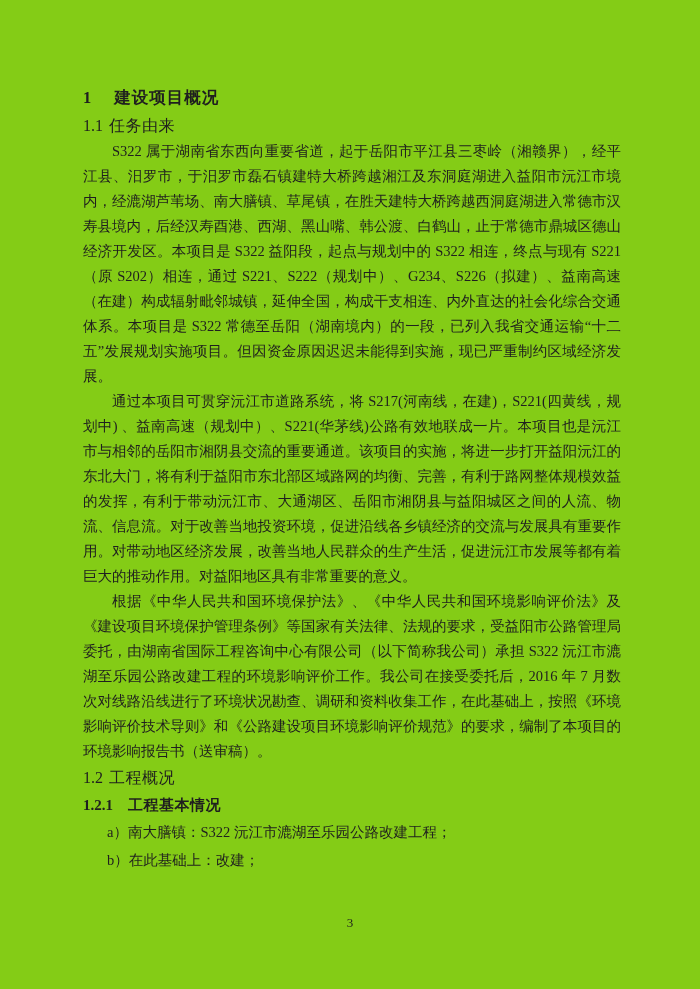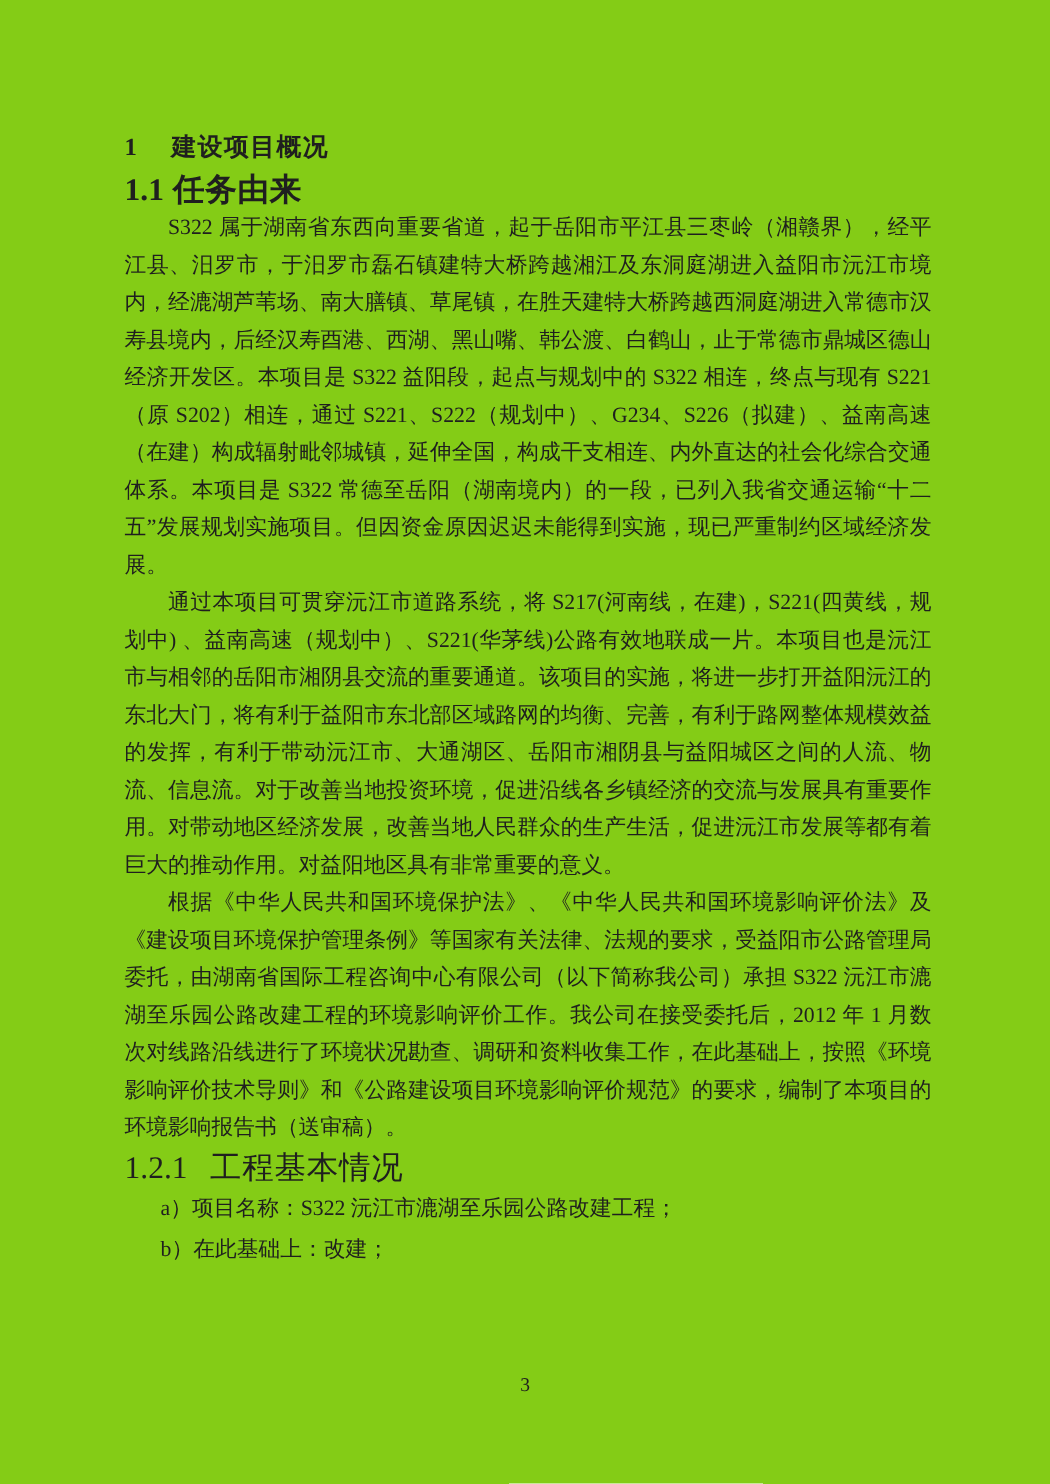--- a/index.html
+++ b/index.html
@@ -26,33 +26,33 @@
     line-height: 27.6px;
     letter-spacing: 1px;
   }
   .h1 .num {
     font-family: "Liberation Serif", "DejaVu Serif", serif;
     margin-right: 23px;
     letter-spacing: 0;
   }
   .h2 {
     font-family: "Liberation Sans", "DejaVu Sans", sans-serif;
-    font-size: 21px;
-    font-weight: bold;
+    font-size: 16px;
+    font-weight: normal;
     line-height: 27.6px;
     letter-spacing: 0.5px;
   }
   .h2 .num {
     font-family: "Liberation Serif", "DejaVu Serif", serif;
     margin-right: 6px;
     letter-spacing: 0;
   }
   .h3 {
-    font-size: 21px;
-    font-weight: normal;
+    font-size: 15px;
+    font-weight: bold;
     line-height: 27.6px;
     letter-spacing: 0.5px;
   }
   .h3 .num { margin-right: 15px; letter-spacing: 0; }
   p.body {
     font-size: 14.5px;
     line-height: 25px;
     text-align: justify;
     text-justify: inter-ideograph;
     text-indent: 2em;
@@ -83,27 +83,30 @@
     </div>
 
     <div class="h2">
       <span class="num">1.1</span><span>任务由来</span>
     </div>
 
     <p class="body">S322 属于湖南省东西向重要省道，起于岳阳市平江县三枣岭（湘赣界），经平江县、汨罗市，于汨罗市磊石镇建特大桥跨越湘江及东洞庭湖进入益阳市沅江市境内，经漉湖芦苇场、南大膳镇、草尾镇，在胜天建特大桥跨越西洞庭湖进入常德市汉寿县境内，后经汉寿酉港、西湖、黑山嘴、韩公渡、白鹤山，止于常德市鼎城区德山经济开发区。本项目是 S322 益阳段，起点与规划中的 S322 相连，终点与现有 S221（原 S202）相连，通过 S221、S222（规划中）、G234、S226（拟建）、益南高速（在建）构成辐射毗邻城镇，延伸全国，构成干支相连、内外直达的社会化综合交通体系。本项目是 S322 常德至岳阳（湖南境内）的一段，已列入我省交通运输“十二五”发展规划实施项目。但因资金原因迟迟未能得到实施，现已严重制约区域经济发展。</p>
 
     <p class="body">通过本项目可贯穿沅江市道路系统，将 S217(河南线，在建)，S221(四黄线，规划中) 、益南高速（规划中）、S221(华茅线)公路有效地联成一片。本项目也是沅江市与相邻的岳阳市湘阴县交流的重要通道。该项目的实施，将进一步打开益阳沅江的东北大门，将有利于益阳市东北部区域路网的均衡、完善，有利于路网整体规模效益的发挥，有利于带动沅江市、大通湖区、岳阳市湘阴县与益阳城区之间的人流、物流、信息流。对于改善当地投资环境，促进沿线各乡镇经济的交流与发展具有重要作用。对带动地区经济发展，改善当地人民群众的生产生活，促进沅江市发展等都有着巨大的推动作用。对益阳地区具有非常重要的意义。</p>
 
-    <p class="body">根据《中华人民共和国环境保护法》、《中华人民共和国环境影响评价法》及《建设项目环境保护管理条例》等国家有关法律、法规的要求，受益阳市公路管理局委托，由湖南省国际工程咨询中心有限公司（以下简称我公司）承担 S322 沅江市漉湖至乐园公路改建工程的环境影响评价工作。我公司在接受委托后，2012 年 1 月数次对线路沿线进行了环境状况勘查、调研和资料收集工作，在此基础上，按照《环境影响评价技术导则》和《公路建设项目环境影响评价规范》的要求，编制了本项目的环境影响报告书（送审稿）。</p>
+    <p class="body">根据《中华人民共和国环境保护法》、《中华人民共和国环境影响评价法》及《建设项目环境保护管理条例》等国家有关法律、法规的要求，受益阳市公路管理局委托，由湖南省国际工程咨询中心有限公司（以下简称我公司）承担 S322 沅江市漉湖至乐园公路改建工程的环境影响评价工作。我公司在接受委托后，2016 年 7 月数次对线路沿线进行了环境状况勘查、调研和资料收集工作，在此基础上，按照《环境影响评价技术导则》和《公路建设项目环境影响评价规范》的要求，编制了本项目的环境影响报告书（送审稿）。</p>
 
+    <div class="h2">
+      <span class="num">1.2</span><span>工程概况</span>
+    </div>
 
     <div class="h3">
       <span class="num">1.2.1</span><span>工程基本情况</span>
     </div>
 
-    <div class="item">a）项目名称：S322 沅江市漉湖至乐园公路改建工程；</div>
+    <div class="item">a）南大膳镇：S322 沅江市漉湖至乐园公路改建工程；</div>
 
     <div class="item">b）在此基础上：改建；</div>
 
   </div>
 
   <div class="page-number">3</div>
 </div>
 
 </body></html>

